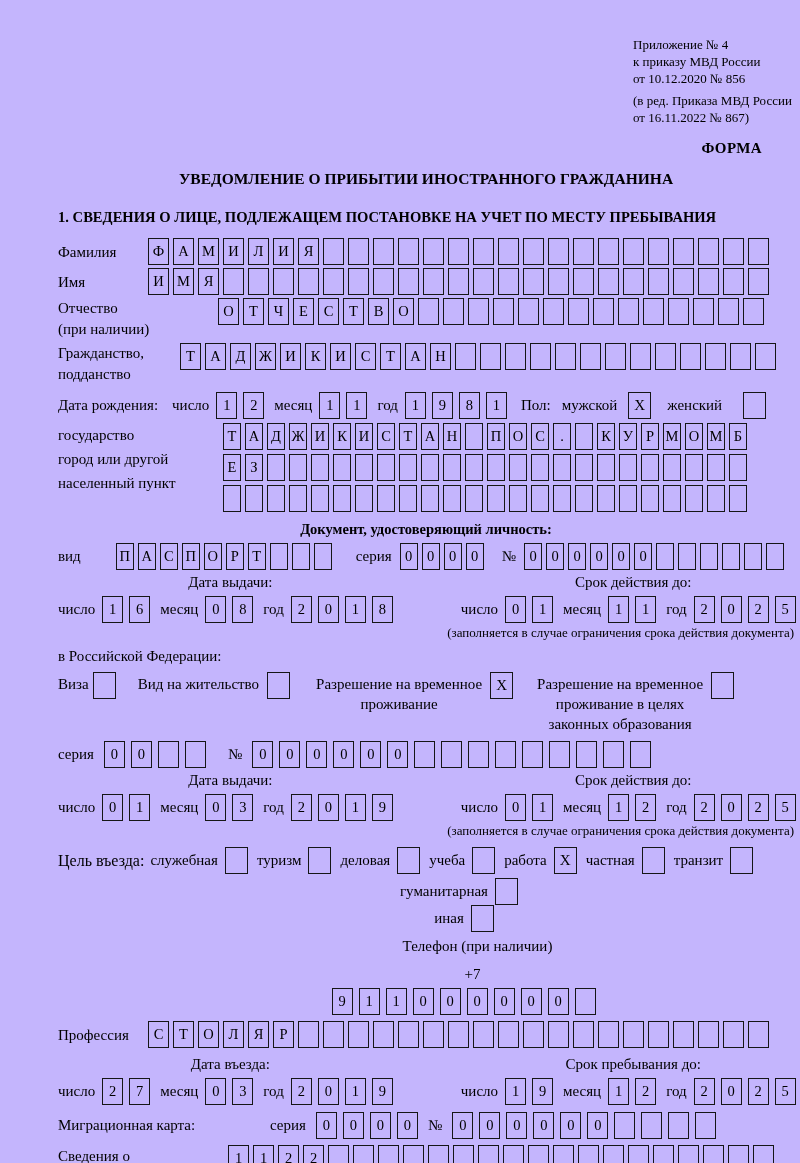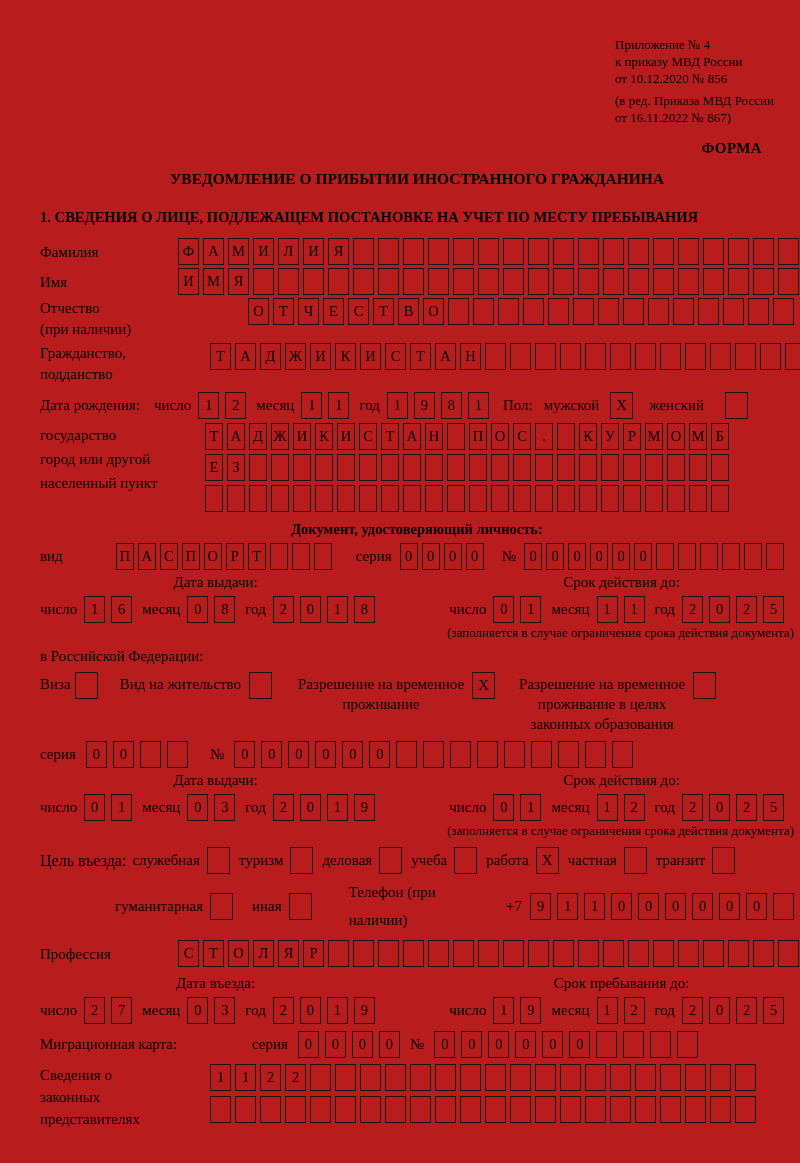--- a/index.html
+++ b/index.html
@@ -1,31 +1,31 @@
 <!DOCTYPE html>
 <html><head>
 <meta charset="utf-8">
 <style>
   html,body{margin:0;padding:0;background:#ffffff;}
   body{width:800px;height:1163px;font-family:"Liberation Serif","DejaVu Serif",serif;color:#000;}
-  .page{position:relative;width:800px;height:1163px;box-sizing:border-box;padding:36px 6px 0 40px;overflow:hidden;background:#b91c1c;}
+  .page{position:relative;width:800px;height:1163px;box-sizing:border-box;padding:36px 6px 0 58px;overflow:hidden;background:#c4b5fd;}
 
   
   .hdr{margin-left:575px;font-size:13px;line-height:17px;}
   .hdr div{white-space:nowrap;}
   .hdr div:nth-child(4){margin-top:5px;}
   .forma{margin-top:14px;padding-right:32px;text-align:right;font-weight:bold;font-size:15px;letter-spacing:.4px;}
 
   .title{margin-top:10px;text-align:center;font-weight:bold;font-size:15.5px;line-height:24px;}
   .title .blank{display:inline-block;width:58px;height:13px;border-bottom:2.2px solid #3a3a3a;margin-left:12px;}
 
   .sec{margin-top:18px;margin-bottom:12px;font-weight:bold;font-size:14.6px;}
 
   
-  .frow{display:flex;align-items:flex-start;margin-bottom:3px;gap:48px;}
+  .frow{display:flex;align-items:flex-start;margin-bottom:3px;}
   .lbl{font-size:15px;line-height:20px;flex-shrink:0;padding-top:4px;}
   .lblcol{font-size:15px;line-height:21px;flex-shrink:0;}
 
   .cells{display:flex;gap:4px;flex-shrink:0;}
   .cell{width:19px;height:25px;border:1.5px solid #161616;text-align:center;line-height:25px;font-size:14.5px;flex-shrink:0;}
   .cells.sm .cell{width:16px;}
   .cells.dt{gap:6px;}
 
   .checkbox{width:21px;height:25px;border:1.5px solid #161616;display:inline-block;text-align:center;line-height:25px;font-size:15px;flex-shrink:0;}
 
@@ -46,21 +46,21 @@
 
   .visa-row{display:flex;align-items:flex-start;margin-top:7px;margin-bottom:6px;}
   .opt{display:flex;align-items:flex-start;}
   .opt .optlab{font-size:15px;line-height:20px;text-align:center;}
   .opt .checkbox{margin-left:8px;margin-top:-2px;}
 
   .goal-row{display:flex;align-items:center;margin-top:8px;margin-bottom:4px;}
   .pair{display:flex;align-items:center;margin-right:9px;}
   .pair .plab{font-size:15px;margin-right:7px;white-space:nowrap;}
 
-  .phone-row{display:flex;align-items:center;margin-left:75px;margin-bottom:6px;}
+  .phone-row{display:flex;align-items:center;margin-left:75px;margin-bottom:6px;flex-direction:column;}
 
   .mig-row{display:flex;align-items:center;margin-top:6px;margin-bottom:6px;}
 
   .reps{display:flex;margin-top:4px;}
   .reps .cellsblock .cells{margin-bottom:5px;}
 </style>
 </head>
 <body>
 
 <div class="page">

